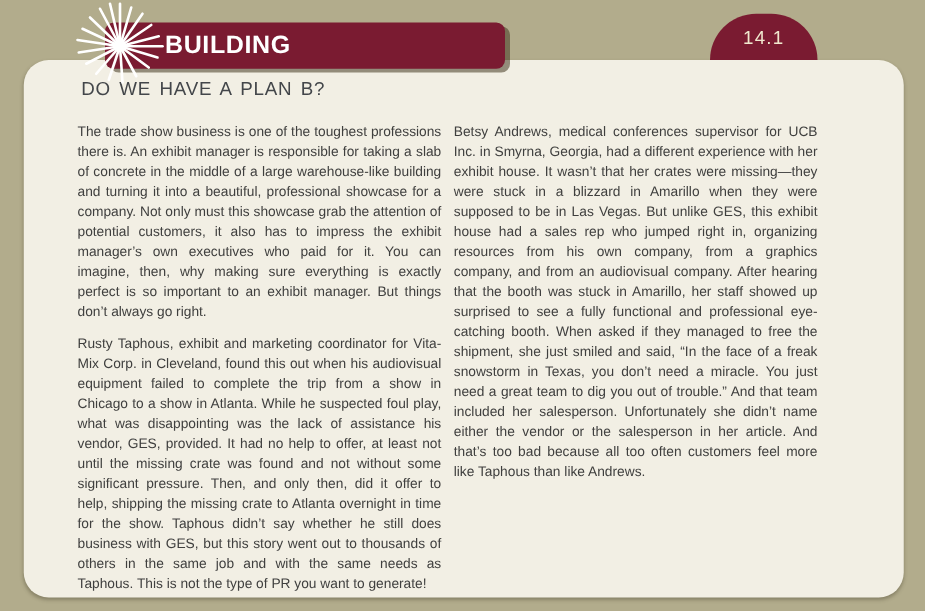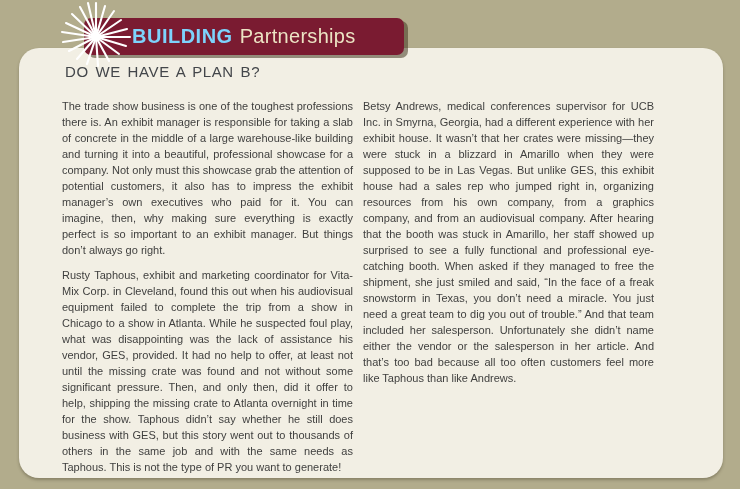--- a/index.html
+++ b/index.html
@@ -25,21 +25,21 @@
     background: #7a1b31;
     border-radius: 7px;
     box-shadow: 4px 3px 0 rgba(70,58,35,0.55);
     display: flex; align-items: center;
     padding-left: 48px;
     box-sizing: border-box;
     z-index: 2;
   }
   .banner .bold {
     font-size: 20px; font-weight: 700;
-    color: #7dd3fc; letter-spacing: 0.5px;
+    color: #ffffff; letter-spacing: 0.5px;
   }
   .banner .light {
     font-size: 20px; font-weight: 500;
     color: #ece4c4; letter-spacing: 0.3px;
     margin-left: 7px;
   }
   .starburst {
     position: absolute;
     left: 58px; top: 1px;
     width: 78px; height: 68px;
@@ -107,21 +107,20 @@
         <p>Rusty Taphous, exhibit and marketing coordinator for Vita-Mix Corp. in Cleveland, found this out when his audiovisual equipment failed to complete the trip from a show in Chicago to a show in Atlanta. While he suspected foul play, what was disappointing was the lack of assistance his vendor, GES, provided. It had no help to offer, at least not until the missing crate was found and not without some significant pressure. Then, and only then, did it offer to help, shipping the missing crate to Atlanta overnight in time for the show. Taphous didn’t say whether he still does business with GES, but this story went out to thousands of others in the same job and with the same needs as Taphous. This is not the type of PR you want to generate!</p>
       </div>
       <div class="col">
         <p>Betsy Andrews, medical conferences supervisor for UCB Inc. in Smyrna, Georgia, had a different experience with her exhibit house. It wasn’t that her crates were missing—they were stuck in a blizzard in Amarillo when they were supposed to be in Las Vegas. But unlike GES, this exhibit house had a sales rep who jumped right in, organizing resources from his own company, from a graphics company, and from an audiovisual company. After hearing that the booth was stuck in Amarillo, her staff showed up surprised to see a fully functional and professional eye-catching booth. When asked if they managed to free the shipment, she just smiled and said, “In the face of a freak snowstorm in Texas, you don’t need a miracle. You just need a great team to dig you out of trouble.” And that team included her salesperson. Unfortunately she didn’t name either the vendor or the salesperson in her article. And that’s too bad because all too often customers feel more like Taphous than like Andrews.</p>
       </div>
     </div>
   </div>
 
   <div class="banner">
     <span class="bold">BUILDING</span>
-    <span class="light">Partnerships</span>
   </div>
 
   <svg class="starburst" viewBox="0 0 78 68">
     <g stroke="#ffffff" stroke-width="2.1" stroke-linecap="round">
       <line x1="38" y1="36" x2="38" y2="2"></line>
       <line x1="38" y1="36" x2="47" y2="5"></line>
       <line x1="38" y1="36" x2="56" y2="10"></line>
       <line x1="38" y1="36" x2="63" y2="19"></line>
       <line x1="38" y1="36" x2="69" y2="28"></line>
       <line x1="38" y1="36" x2="72" y2="36"></line>
@@ -135,14 +134,17 @@
       <line x1="38" y1="36" x2="5" y2="41"></line>
       <line x1="38" y1="36" x2="4" y2="31"></line>
       <line x1="38" y1="36" x2="8" y2="22"></line>
       <line x1="38" y1="36" x2="14" y2="13"></line>
       <line x1="38" y1="36" x2="22" y2="6"></line>
       <line x1="38" y1="36" x2="30" y2="2"></line>
     </g>
     <circle cx="38" cy="36" r="4.5" fill="#ffffff"></circle>
   </svg>
 
+  <div class="dome">
+    <span>14.1</span>
+  </div>
 
 </div>
 
 </body></html>

